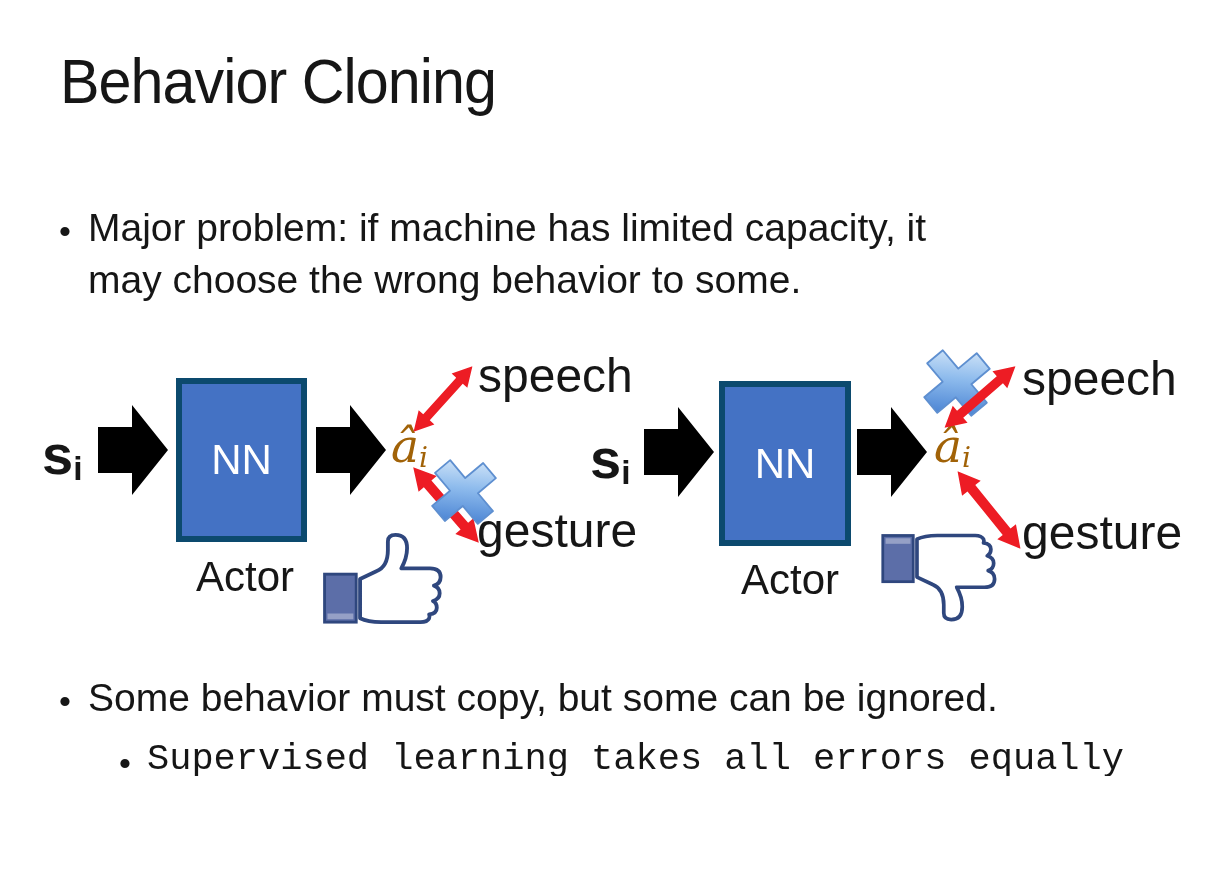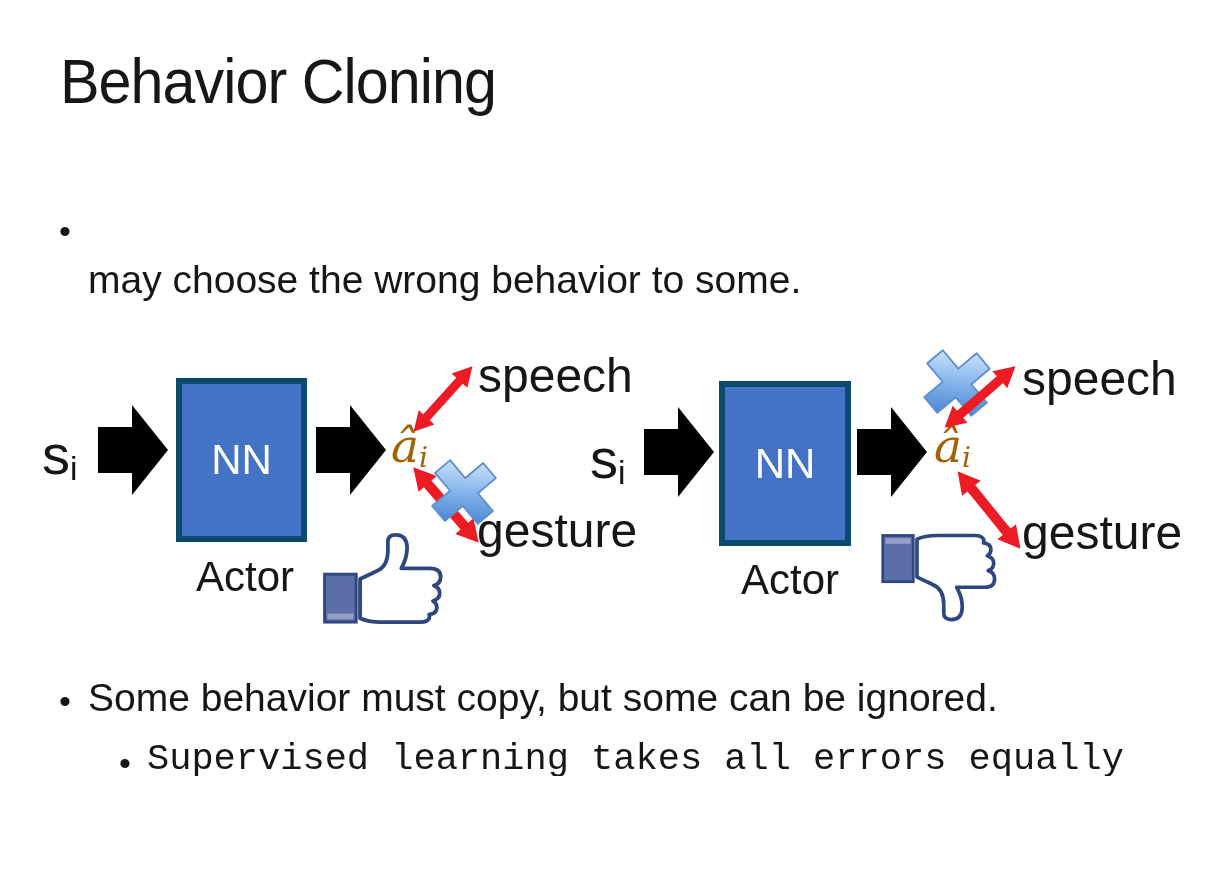--- a/index.html
+++ b/index.html
@@ -15,21 +15,21 @@
   .txt{white-space:nowrap;line-height:1.12;color:#161616;}
   .title{
     font-size:63px;
     letter-spacing:-1px;
     transform:scaleX(.94);
     transform-origin:left top;
   }
   .bullet-marker{font-size:34px;}
   .b-main{font-size:39px;}
   .b-sub{font-size:37px;font-family:Liberation Mono, monospace;}
-  .io-label{font-size:56px;}
+  .io-label{font-size:56px;font-weight:bold;}
   .sub{font-size:.6em;vertical-align:-0.18em;}
   .nn-box{
     box-sizing:border-box;
     border:6px solid #0c4a6e;
     display:flex;align-items:center;justify-content:center;
     font-size:42px;
   }
   .actor{font-size:42px;}
   .ahat{
     font-family:"DejaVu Serif",serif;
@@ -58,20 +58,21 @@
         <stop offset="0" stop-color="#f0f7fd"></stop>
         <stop offset="0.45" stop-color="#8fbced"></stop>
         <stop offset="1" stop-color="#2d6cc9"></stop>
       </linearGradient>
     </defs>
   </svg>
 
   <div class="abs txt title" style="left:60px;top:46px;">Behavior Cloning</div>
 
   <div class="abs txt bullet-marker" style="left:59px;top:212px;">•</div>
+  <div class="abs txt b-main" style="left:88px;top:206px;">Major problem: if machine has limited capacity, it</div>
   <div class="abs txt b-main" style="left:88px;top:258px;">may choose the wrong behavior to some.</div>
 
   <div class="abs txt io-label" style="left:42px;top:424px;"><span>s</span><span class="sub">i</span></div>
 
   <svg class="abs" style="left:98px;top:403px;" width="70" height="94" viewBox="0 0 70 94">
     <polygon points="0,24 34,24 34,2 70,47 34,92 34,70 0,70" fill="#000"></polygon>
   </svg>
 
   <div class="abs nn-box" style="left:176px;top:378px;width:131px;height:164px;background:#4472C4;color:#fff;">
     <span>NN</span>

